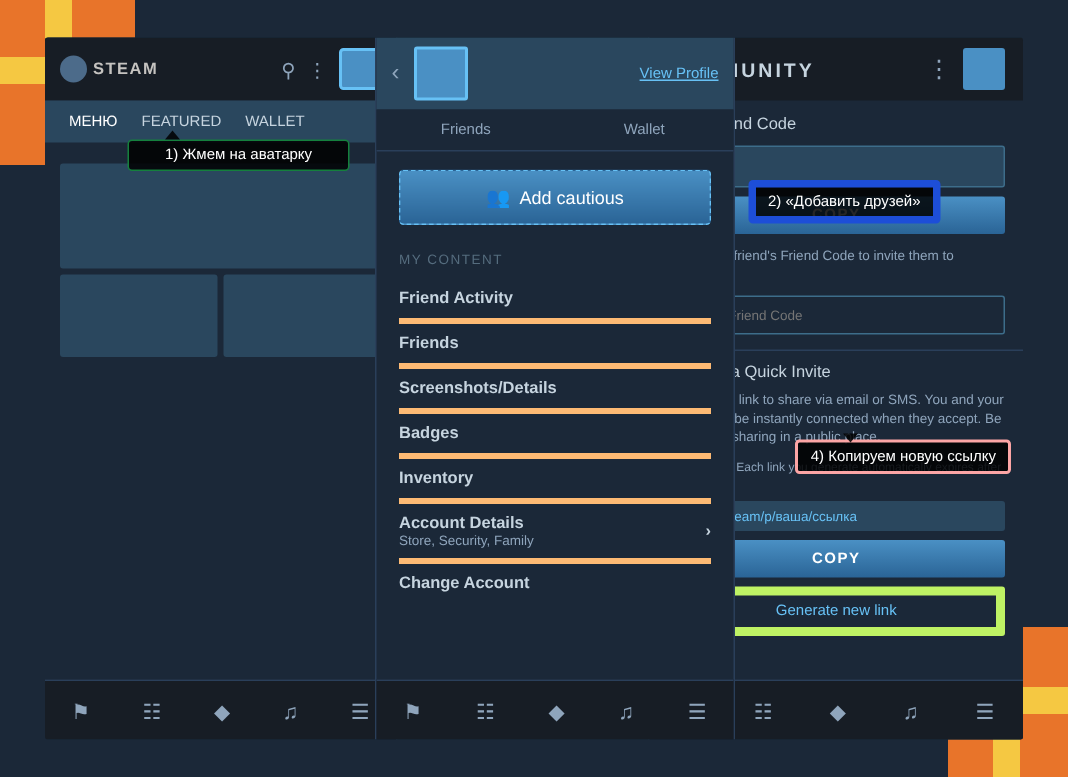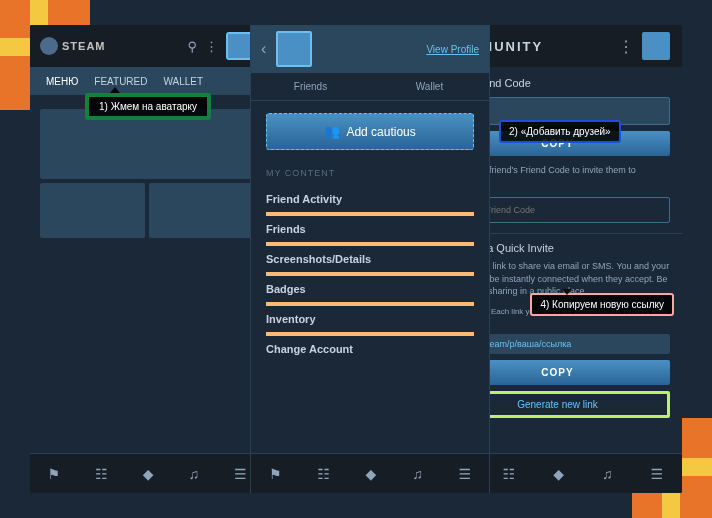--- a/index.html
+++ b/index.html
@@ -163,25 +163,25 @@
     }
 
     
     .tooltip-1 {
       position: absolute;
       left: 55px;
       top: 68px;
       background: rgba(0,0,0,0.85);
       color: #fff;
       font-size: 10px;
-      padding: 4px 10px;
+      padding: 4px 24px;
       border-radius: 3px;
       white-space: nowrap;
       z-index: 50;
-      border: 4px solid #15803d;
+      border: 1px solid #15803d;
     }
     .tooltip-arrow-up {
       position: absolute;
       left: 80px;
       top: 62px;
       width: 0;
       height: 0;
       border-left: 5px solid transparent;
       border-right: 5px solid transparent;
       border-bottom: 6px solid rgba(0,0,0,0.85);
@@ -281,21 +281,21 @@
       position: absolute;
       left: 248px;
       top: 95px;
       background: rgba(0,0,0,0.85);
       color: #fff;
       font-size: 10px;
       padding: 4px 8px;
       border-radius: 3px;
       white-space: nowrap;
       z-index: 60;
-      border: 2px solid #1d4ed8;
+      border: 5px solid #1d4ed8;
     }
 
     
     .profile-tabs {
       display: flex;
       background: #1b2838;
       border-bottom: 1px solid #2a3f5a;
     }
     .profile-tab {
       flex: 1;
@@ -518,21 +518,21 @@
       width: 100%;
       color: #fff;
       font-size: 10px;
       font-weight: bold;
       letter-spacing: 1px;
       cursor: pointer;
       margin-bottom: 6px;
     }
     .generate-link-btn {
       background: transparent;
-      border: 3px solid #bef264;
+      border: 6px solid #bef264;
       border-radius: 2px;
       padding: 5px;
       width: 100%;
       color: #67c1f5;
       font-size: 10px;
       cursor: pointer;
     }
 
     
     .watermark {
@@ -635,20 +635,27 @@
       <span>Add cautious</span>
     </button>
 
     <div class="my-content">
       <div class="my-content-label">MY CONTENT</div>
       <div class="content-item">Friend Activity</div>
       <div class="content-item">Friends</div>
       <div class="content-item">Screenshots/Details</div>
       <div class="content-item">Badges</div>
       <div class="content-item">Inventory</div>
+      <div class="content-item has-arrow">
+        <div>
+          <div>Account Details</div>
+          <div class="content-item-sub">Store, Security, Family</div>
+        </div>
+        <span>›</span>
+      </div>
       <div class="content-item">Change Account</div>
     </div>
 
     <div class="bottom-taskbar">
       <span class="taskbar-icon">⚑</span>
       <span class="taskbar-icon">☷</span>
       <span class="taskbar-icon">◆</span>
       <span class="taskbar-icon">♫</span>
       <span class="taskbar-icon">☰</span>
     </div>

